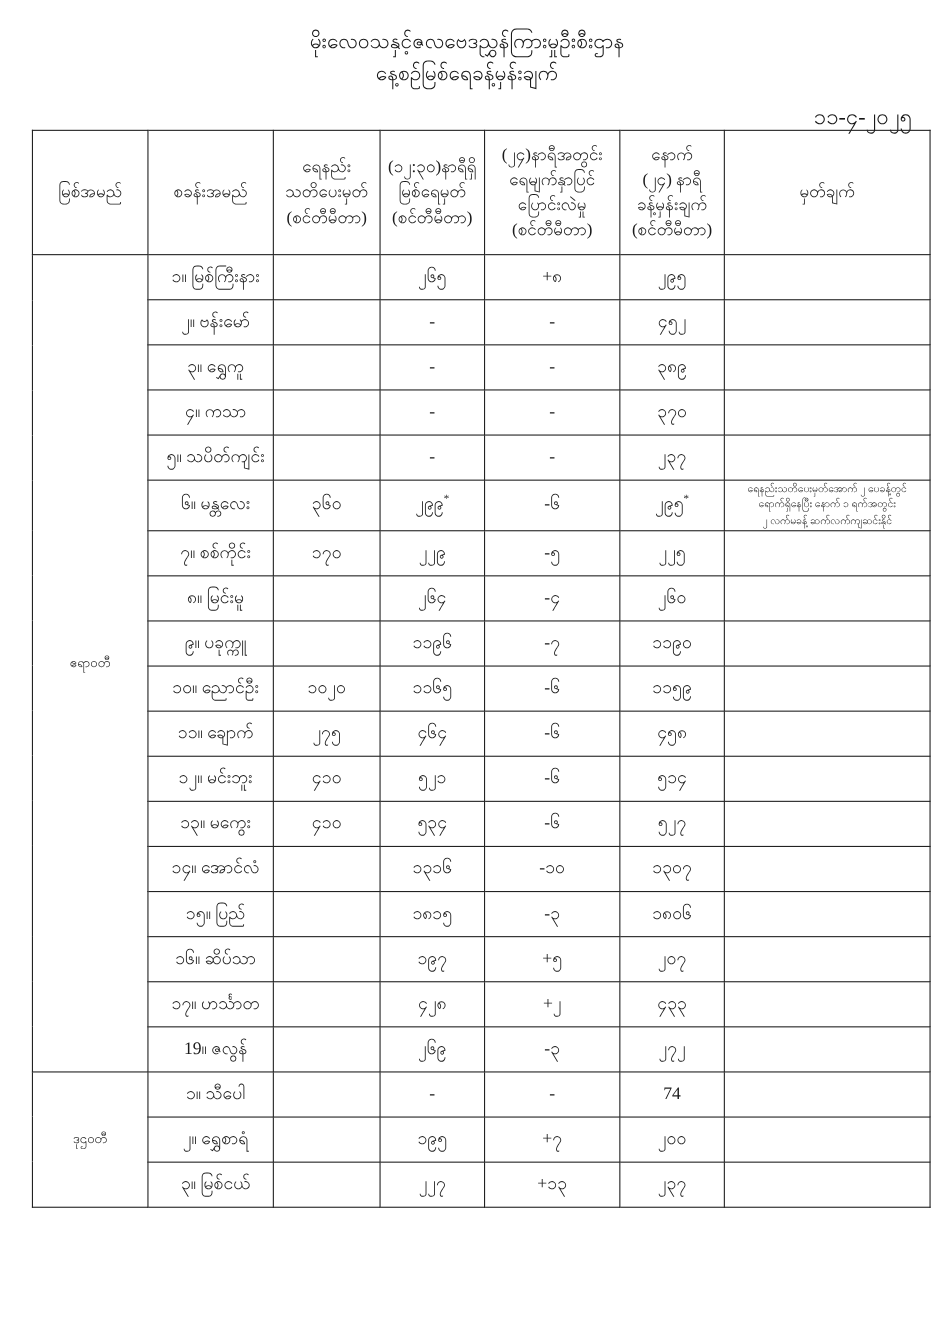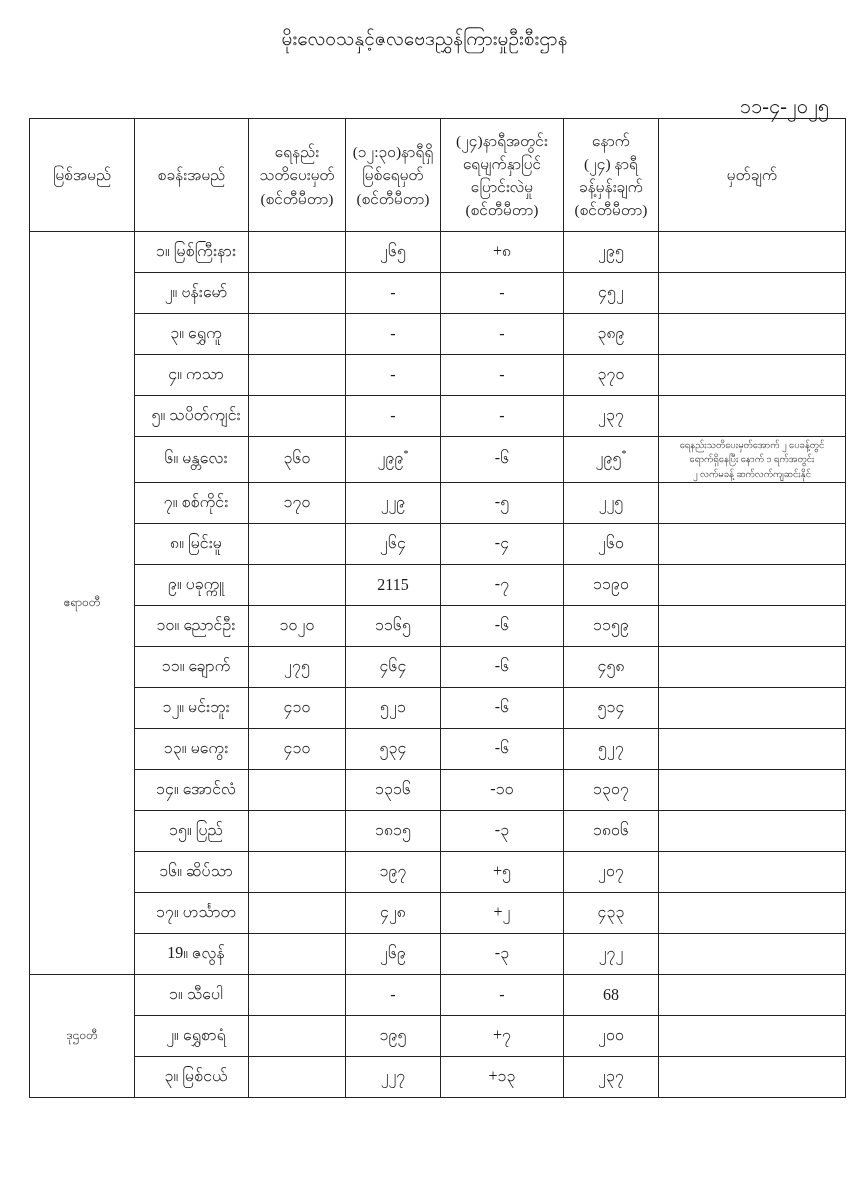--- a/index.html
+++ b/index.html
@@ -85,20 +85,21 @@
     line-height: 0;
     vertical-align: super;
   }
 </style>
 </head>
 <body>
 
 <div class="page">
   <div class="titles">
     <div class="title-line">မိုးလေဝသနှင့်ဇလဗေဒညွှန်ကြားမှုဦးစီးဌာန</div>
+    <div class="title-line">နေ့စဉ်မြစ်ရေခန့်မှန်းချက်</div>
   </div>
   <div class="date-line">၁၁-၄-၂၀၂၅</div>
 
   <table class="river-table">
     <colgroup>
       <col style="width:105px">
       <col style="width:114px">
       <col style="width:97px">
       <col style="width:95px">
       <col style="width:123px">
@@ -190,21 +191,21 @@
           <td class="cell station">၈။ မြင်းမူ</td>
           <td class="cell num"></td>
           <td class="cell num">၂၆၄</td>
           <td class="cell num">-၄</td>
           <td class="cell num">၂၆၀</td>
           <td class="cell remark"></td>
         </tr>
         <tr>
           <td class="cell station">၉။ ပခုက္ကူ</td>
           <td class="cell num"></td>
-          <td class="cell num">2115</td>
+          <td class="cell num">၁၁၉၆</td>
           <td class="cell num">-၇</td>
           <td class="cell num">၁၁၉၀</td>
           <td class="cell remark"></td>
         </tr>
         <tr>
           <td class="cell station">၁၀။ ညောင်ဦး</td>
           <td class="cell num">၁၀၂၀</td>
           <td class="cell num">၁၁၆၅</td>
           <td class="cell num">-၆</td>
           <td class="cell num">၁၁၅၉</td>
@@ -273,21 +274,21 @@
           <td class="cell num">-၃</td>
           <td class="cell num">၂၇၂</td>
           <td class="cell remark"></td>
         </tr>
         <tr>
           <td class="river-cell" rowspan="3">ဒုဌဝတီ</td>
           <td class="cell station">၁။ သီပေါ</td>
           <td class="cell num"></td>
           <td class="cell num">-</td>
           <td class="cell num">-</td>
-          <td class="cell num">68</td>
+          <td class="cell num">74</td>
           <td class="cell remark"></td>
         </tr>
         <tr>
           <td class="cell station">၂။ ရွှေစာရံ</td>
           <td class="cell num"></td>
           <td class="cell num">၁၉၅</td>
           <td class="cell num">+၇</td>
           <td class="cell num">၂၀၀</td>
           <td class="cell remark"></td>
         </tr>

